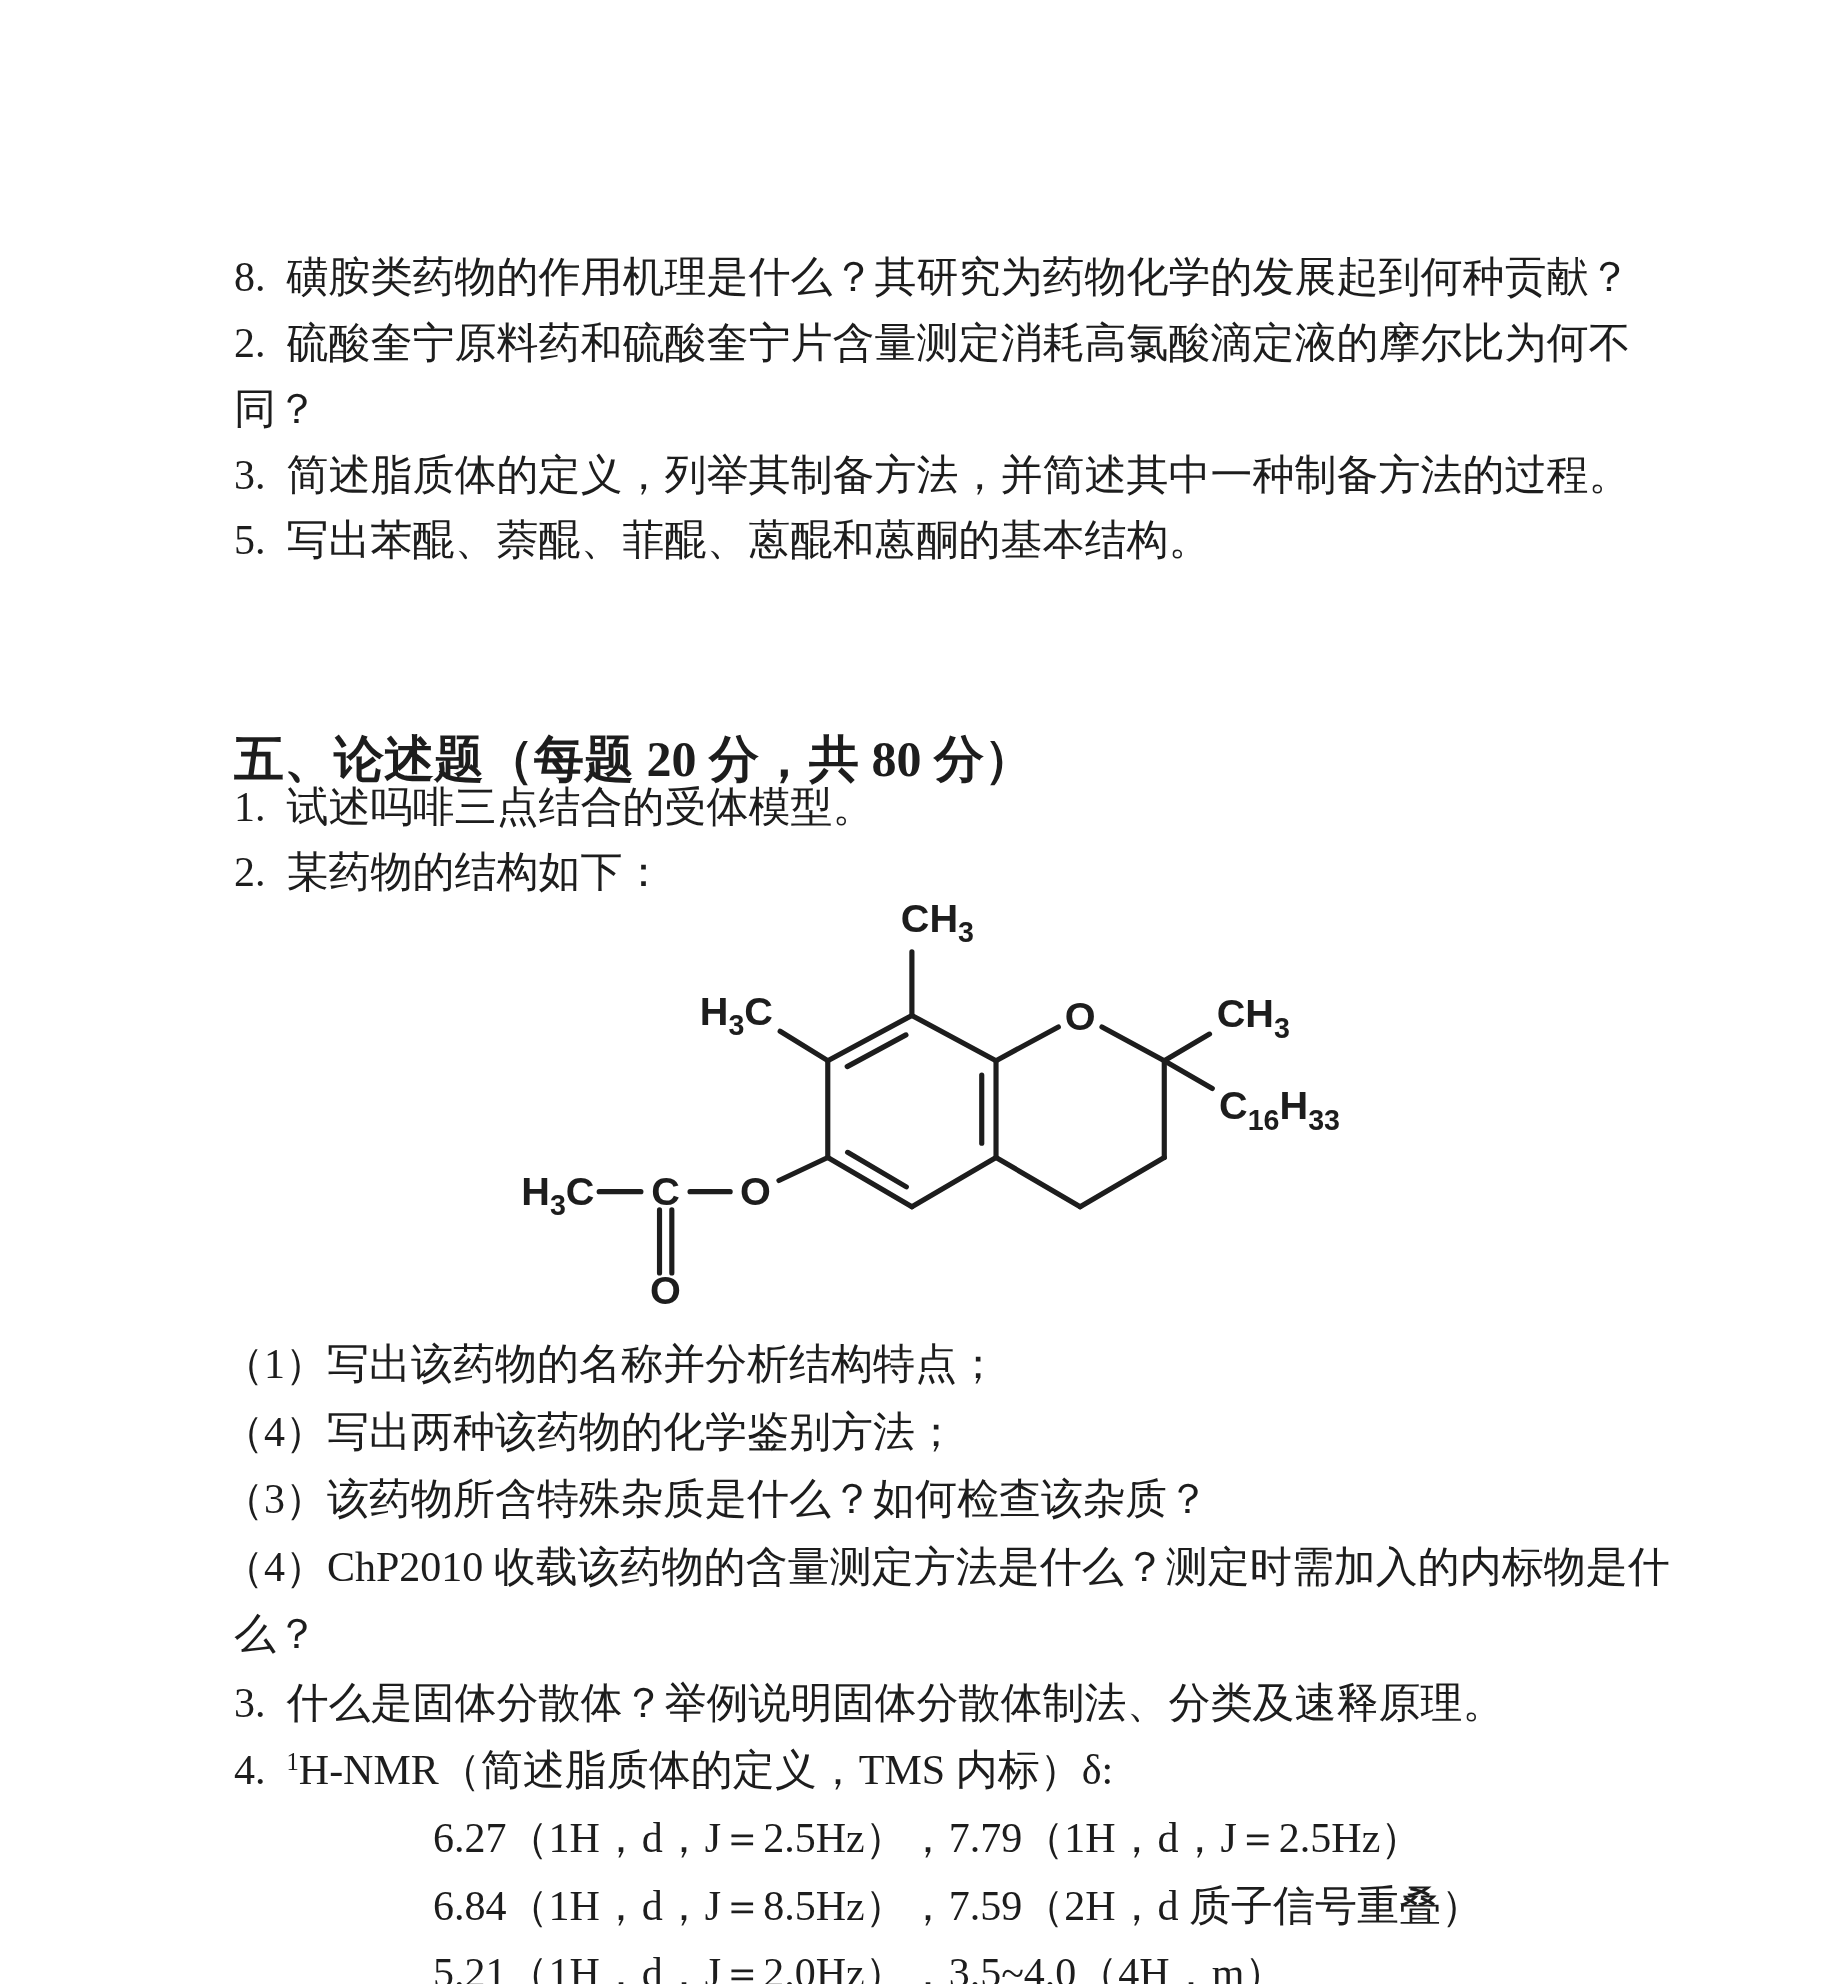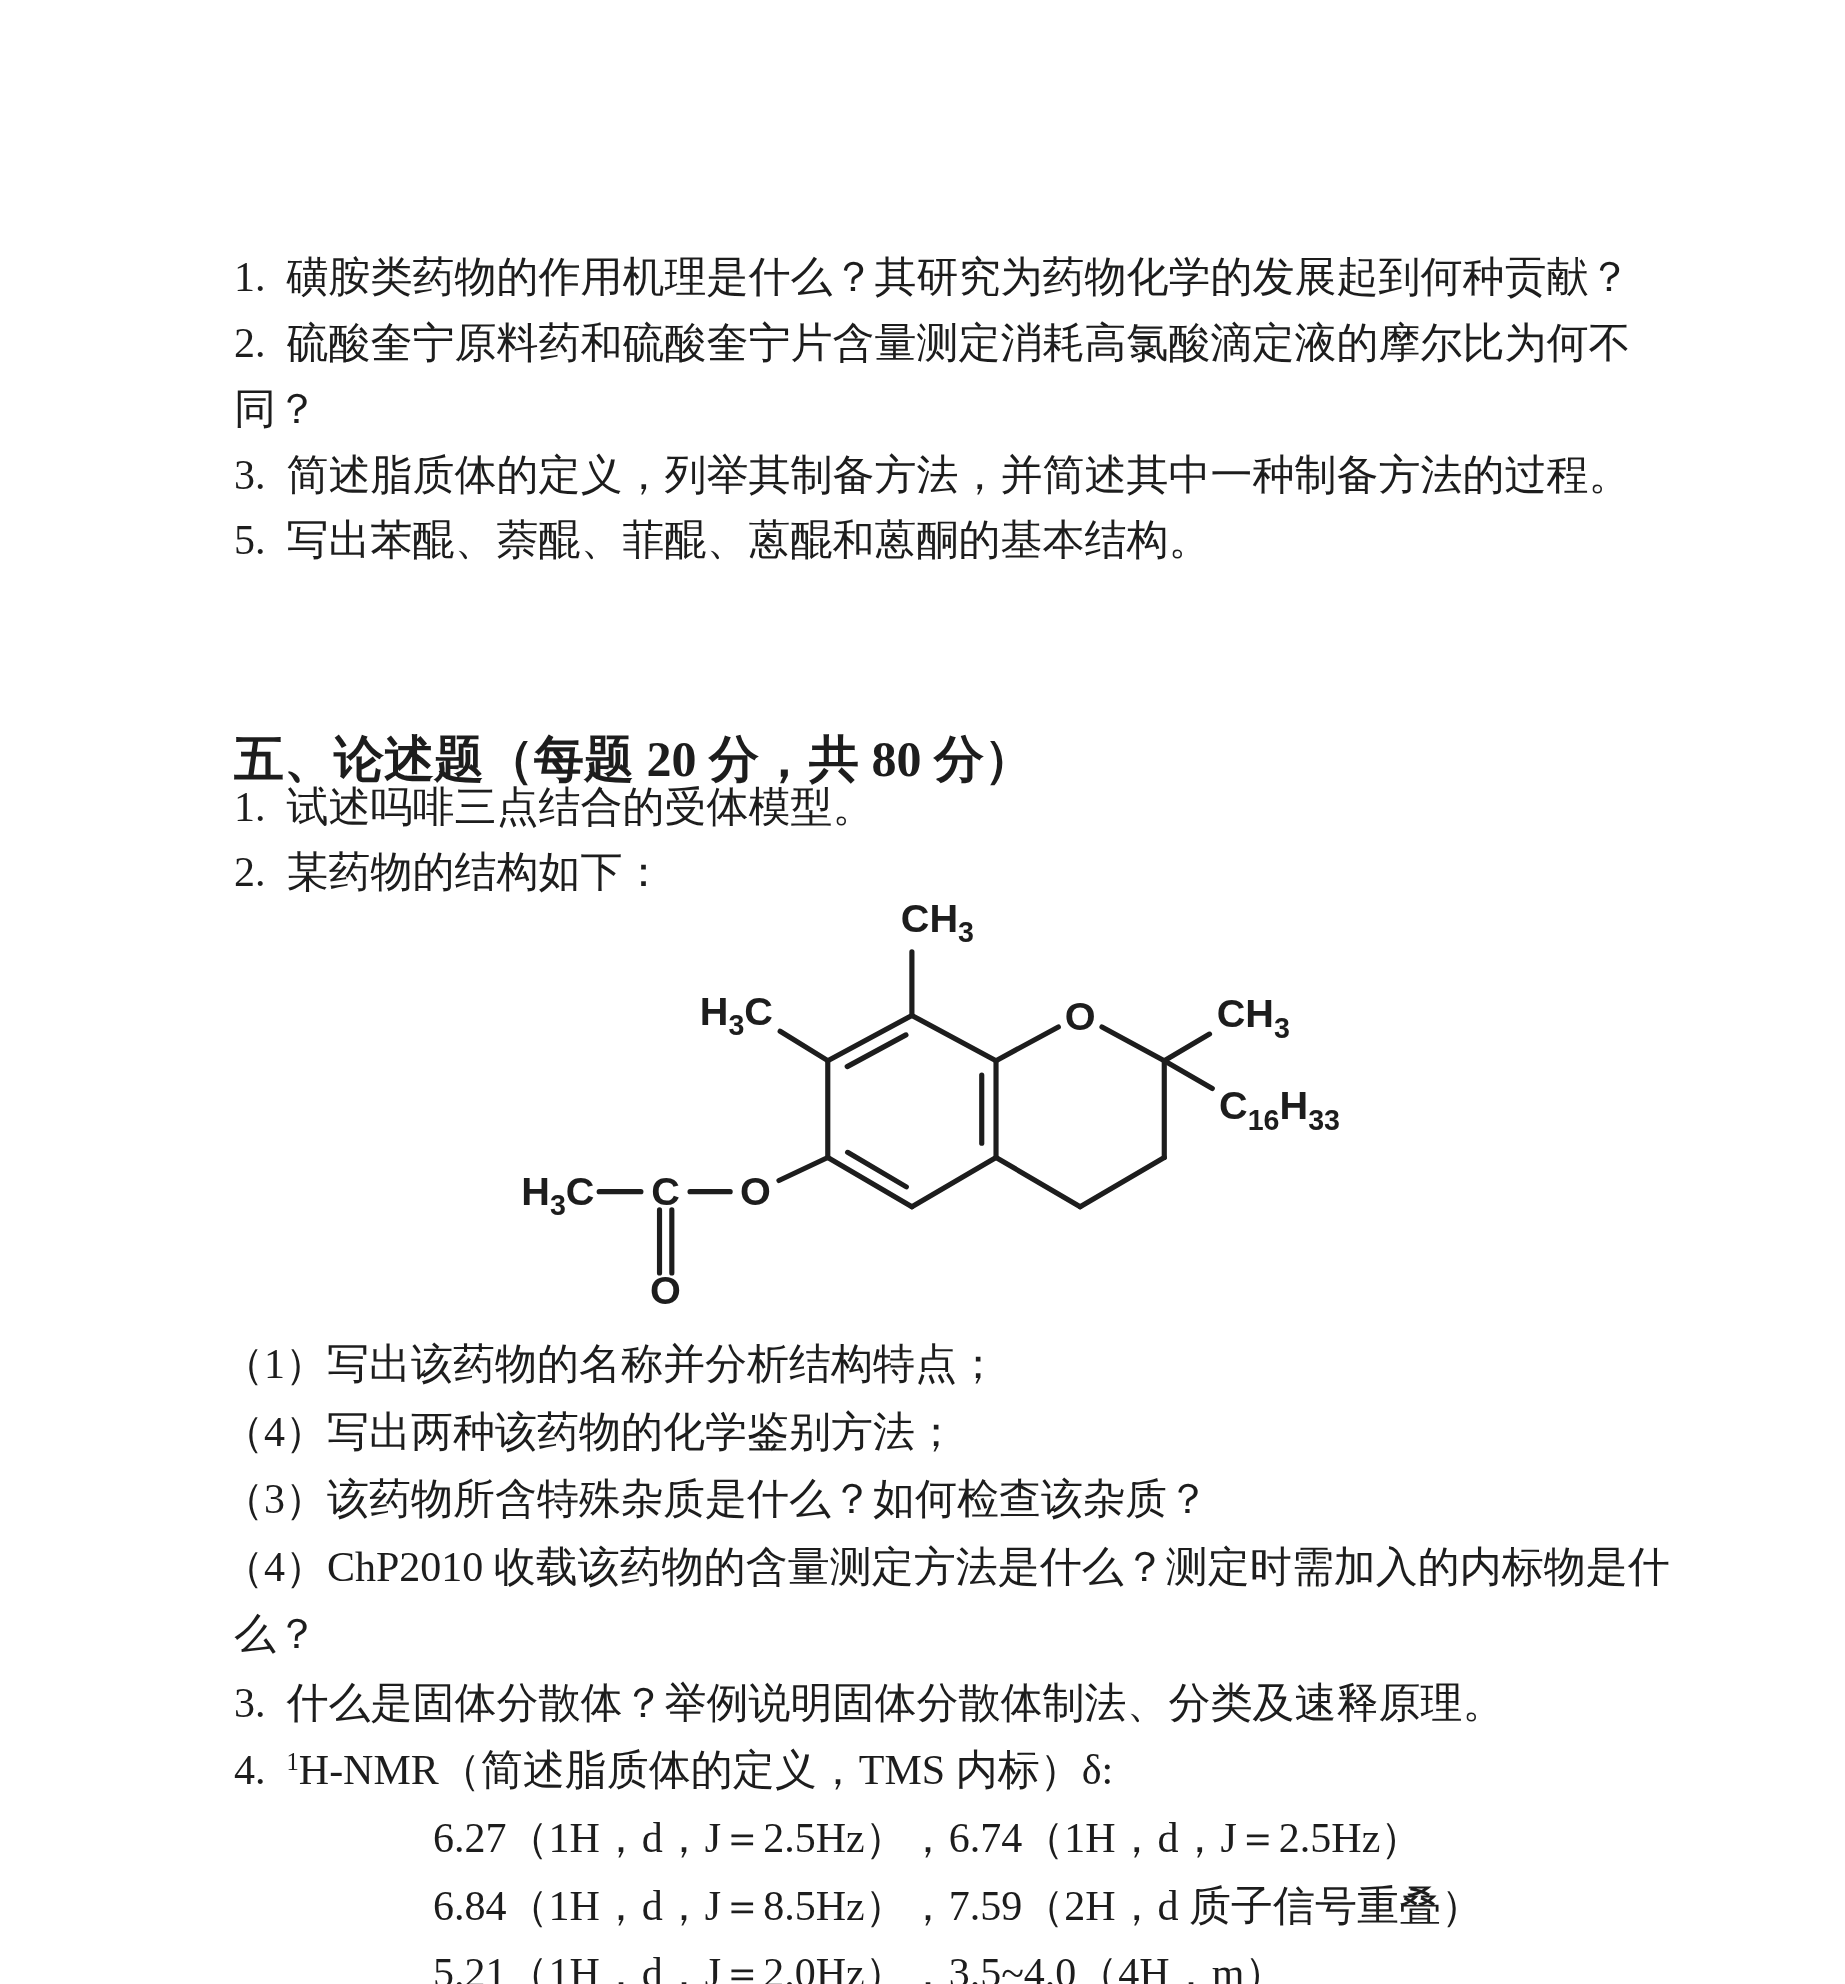--- a/index.html
+++ b/index.html
@@ -53,21 +53,21 @@
   }
   .atom-sub{
     font-size:72px;
   }
 </style>
 </head>
 <body>
 
 <div class="page">
 
-  <div class="ln" style="top:250px">1. 磺胺类药物的作用机理是什么？其研究为药物化学的发展起到何种贡献？</div>
+  <div class="ln" style="top:250px">8. 磺胺类药物的作用机理是什么？其研究为药物化学的发展起到何种贡献？</div>
   <div class="ln" style="top:316px">2. 硫酸奎宁原料药和硫酸奎宁片含量测定消耗高氯酸滴定液的摩尔比为何不</div>
   <div class="ln" style="top:382px">同？</div>
   <div class="ln" style="top:448px">3. 简述脂质体的定义，列举其制备方法，并简述其中一种制备方法的过程。</div>
   <div class="ln" style="top:513px">5. 写出苯醌、萘醌、菲醌、蒽醌和蒽酮的基本结构。</div>
 
   <div class="ln essay-header" style="top:691px">五、论述题（每题 20 分，共 80 分）</div>
 
   <div class="ln" style="top:780px">1. 试述吗啡三点结合的受体模型。</div>
   <div class="ln" style="top:845px">2. 某药物的结构如下：</div>
 
@@ -130,18 +130,18 @@
   <div class="ln ln-paren" style="top:1337px">（1）写出该药物的名称并分析结构特点；</div>
   <div class="ln ln-paren" style="top:1405px">（4）写出两种该药物的化学鉴别方法；</div>
   <div class="ln ln-paren" style="top:1472px">（3）该药物所含特殊杂质是什么？如何检查该杂质？</div>
   <div class="ln ln-paren" style="top:1540px">（4）ChP2010 收载该药物的含量测定方法是什么？测定时需加入的内标物是什</div>
   <div class="ln" style="top:1607px">么？</div>
 
   <div class="ln" style="top:1676px">3. 什么是固体分散体？举例说明固体分散体制法、分类及速释原理。</div>
 
   <div class="ln" style="top:1743px"><span>4. </span><sup class="sup">1</sup><span>H-NMR（简述脂质体的定义，TMS 内标）δ:</span></div>
 
-  <div class="ln ln-indent" style="top:1811px">6.27（1H，d，J＝2.5Hz），6.74（1H，d，J＝2.5Hz）</div>
+  <div class="ln ln-indent" style="top:1811px">6.27（1H，d，J＝2.5Hz），7.79（1H，d，J＝2.5Hz）</div>
   <div class="ln ln-indent" style="top:1879px">6.84（1H，d，J＝8.5Hz），7.59（2H，d 质子信号重叠）</div>
   <div class="ln ln-indent" style="top:1946px">5.21（1H，d，J＝2.0Hz），3.5~4.0（4H，m）</div>
 
 </div>
 
 
 </body></html>

